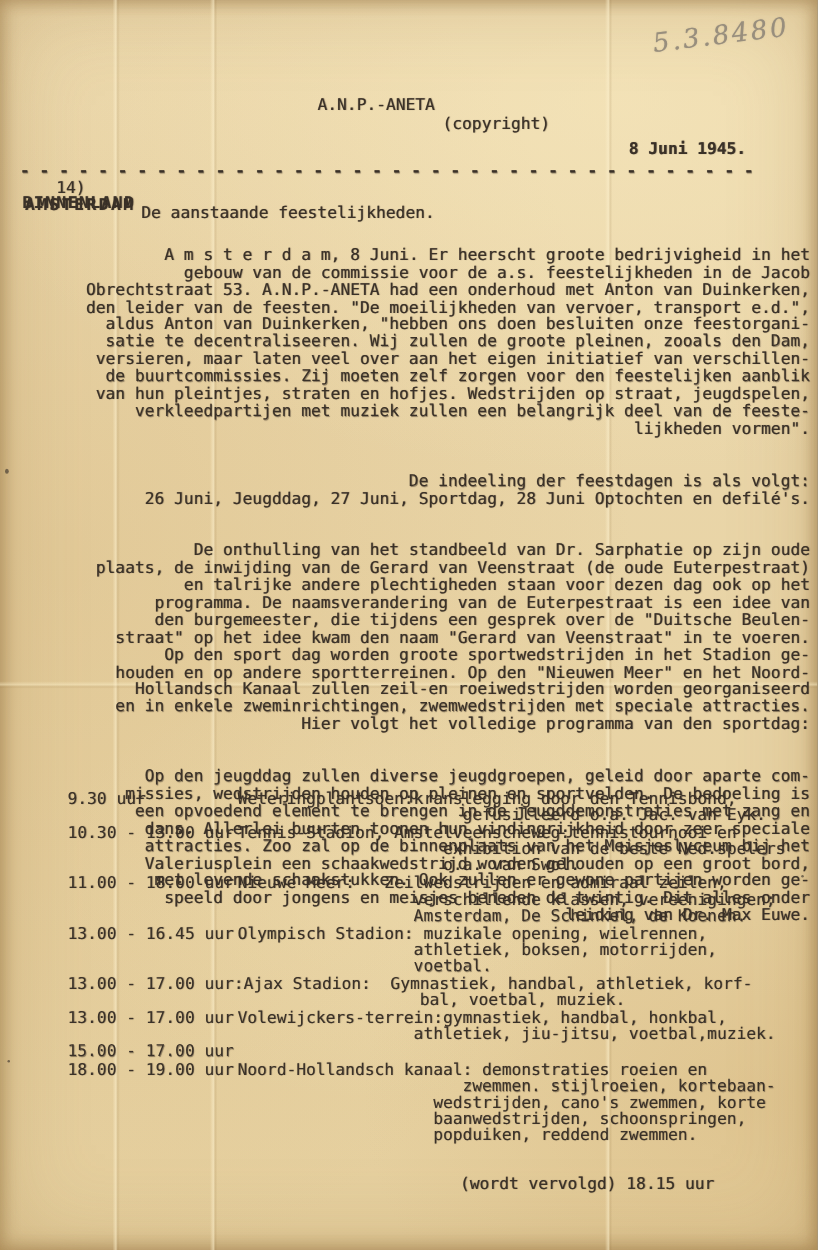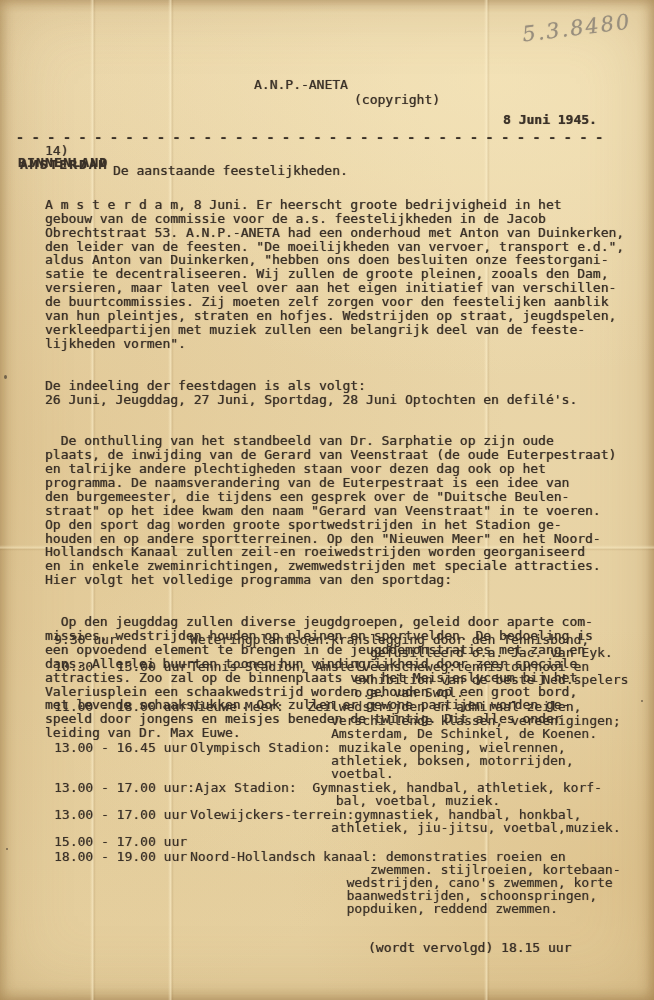--- a/index.html
+++ b/index.html
@@ -32,21 +32,21 @@
       font-style:italic;font-size:21px;letter-spacing:2px;color:#988e7d;
       transform:rotate(-7deg);text-shadow:0 0 1px rgba(150,142,125,0.6);}
   .agency{top:78px;left:254px;}
   .copyright{top:93px;left:354px;}
   .city{top:114px;left:20px;font-weight:bold;letter-spacing:2px;margin-top:44px;}
   .date{top:113px;left:503px;font-weight:bold;}
   .divider{top:131px;left:16px;width:606px;overflow:hidden;font-weight:bold;}
   .itemno{top:144px;left:18px;margin-left:27px;}
   .section{top:156px;left:18px;font-weight:bold;letter-spacing:1.2px;}
   .title{top:164px;left:113px;}
-  .bodytext{top:170px;left:45px;right:6px;}
+  .bodytext{top:170px;left:45px;right:6px;text-align:right;}
   .bodytext div{white-space:pre;}
   .schedule{position:absolute;top:633px;left:54px;right:4px;}
   .srow{display:flex;margin-bottom:1px;}
   .srow .time{flex:0 0 136px;white-space:pre;font-size:13px;line-height:13.1px;
       text-shadow:0.5px 0.3px 0.7px rgba(52,42,32,0.55);}
   .srow .desc{white-space:pre;font-size:13px;line-height:13.1px;
       text-shadow:0.5px 0.3px 0.7px rgba(52,42,32,0.55);}
   .footer{top:941px;left:368px;text-align:center;}
 </style>
 </head>

